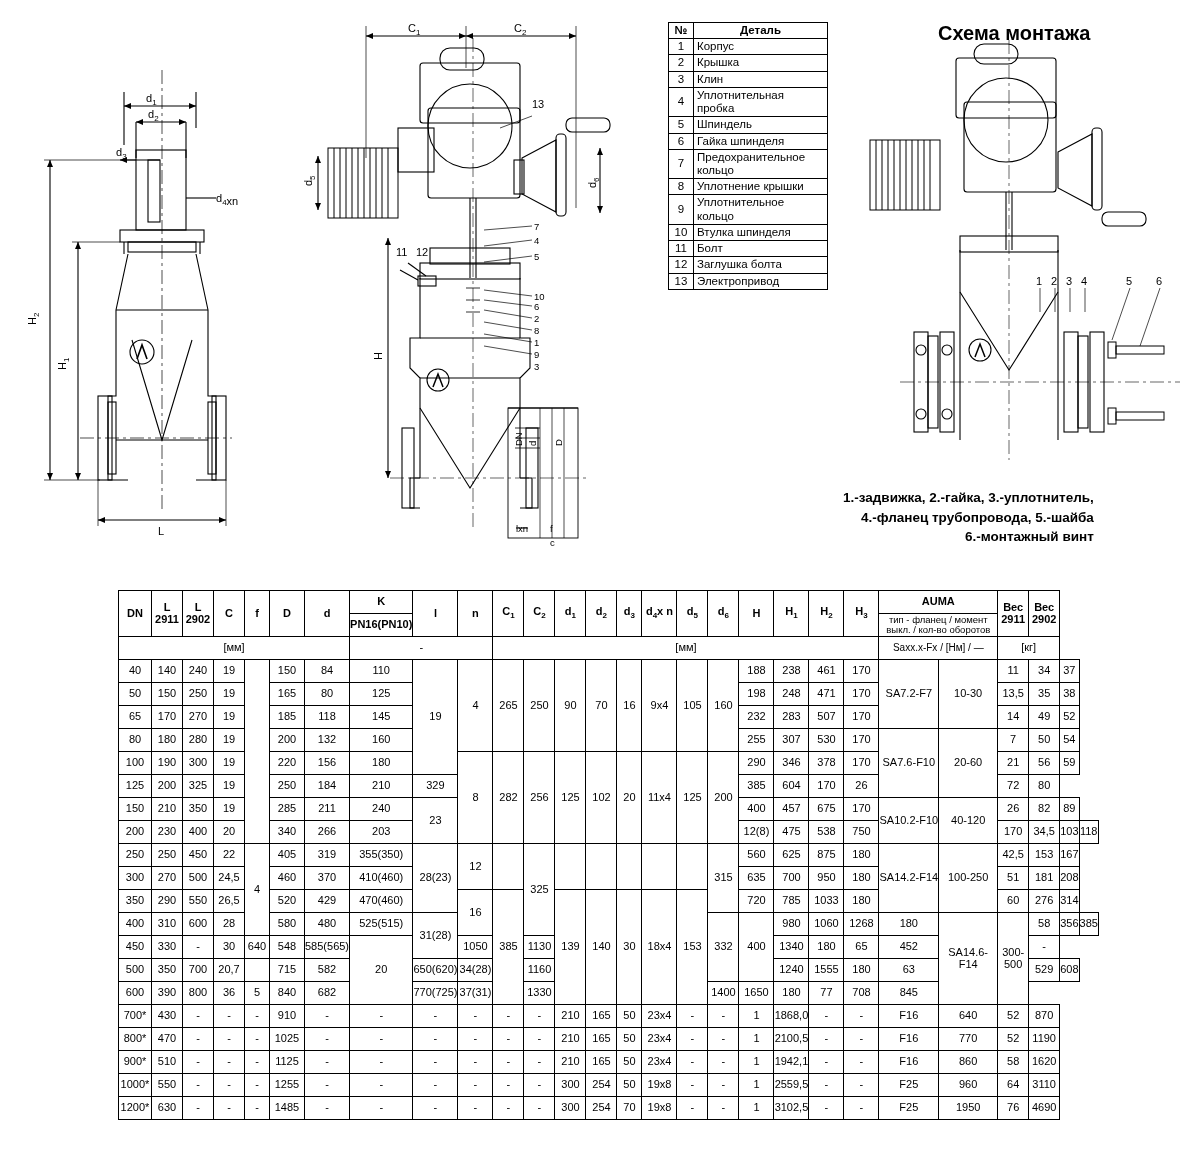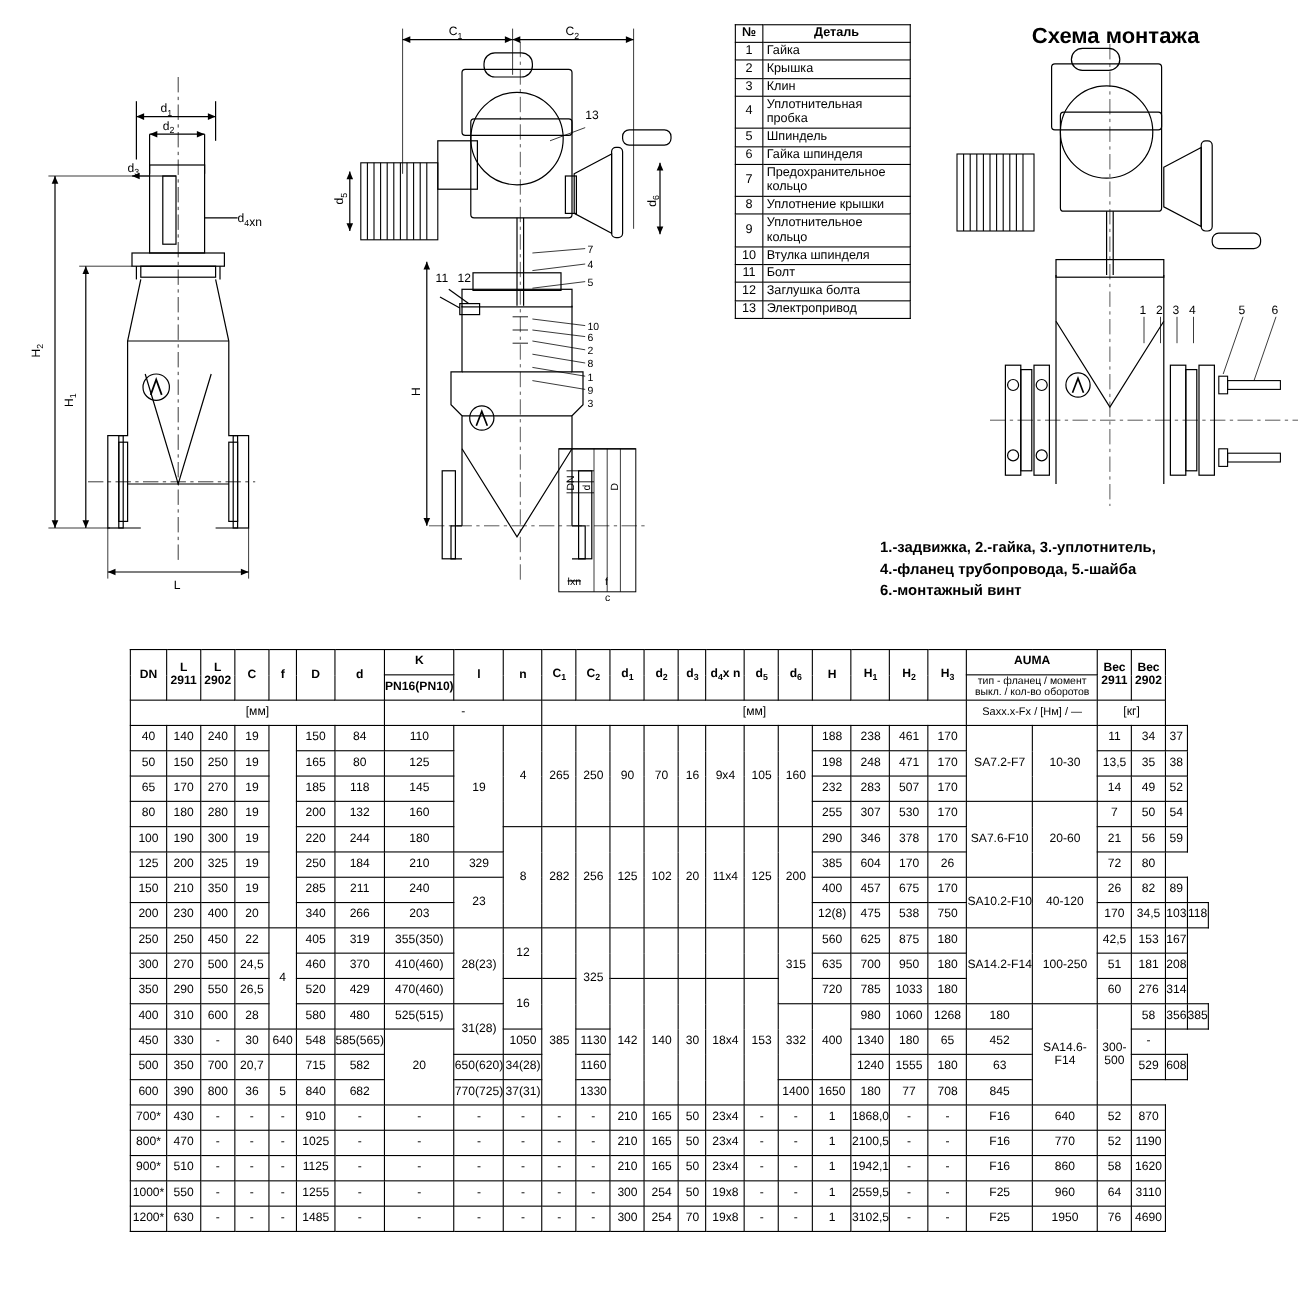--- a/index.html
+++ b/index.html
@@ -12,21 +12,21 @@
 
   
   .parts-table{position:absolute;left:668px;top:22px;width:160px;border-collapse:collapse;font-size:11.5px;}
   .parts-table th,.parts-table td{border:1px solid #000;padding:1px 3px;line-height:1.15;}
   .parts-table th{font-weight:bold;text-align:center;}
   .parts-table td.num{width:18px;text-align:center;}
   .parts-table td.nm{text-align:left;}
 
   
   .montage-title{position:absolute;left:938px;top:22px;font-size:20px;font-weight:bold;}
-  .legend{position:absolute;left:800px;top:488px;font-size:13.5px;line-height:1.45;font-weight:bold;}
+  .legend{position:absolute;left:843px;top:488px;font-size:13.5px;line-height:1.45;font-weight:bold;text-align:right;}
 
   
   .spec-wrap{position:absolute;left:118px;top:590px;}
   table.spec{border-collapse:collapse;font-size:11px;}
   table.spec td,table.spec th{border:1px solid #000;text-align:center;padding:0;height:22px;line-height:1.05;}
   table.spec th{font-weight:bold;}
   table.spec td.b,table.spec th.b{font-weight:bold;}
   .w-dn{width:32px}.w-s{width:30px}.w-xs{width:24px}.w-m{width:34px}.w-k{width:56px}.w-auma{width:96px}.w-mom{width:58px}
   .sub{font-size:8px;vertical-align:sub;}
   .note{position:absolute;left:118px;top:1204px;font-size:12px;}
@@ -248,21 +248,21 @@
   <table class="parts-table">
     <thead>
       <tr>
         <th>№</th>
         <th>Деталь</th>
       </tr>
     </thead>
     <tbody>
       <tr>
           <td class="num">1</td>
-          <td class="nm">Гайка</td>
+          <td class="nm">Корпус</td>
         </tr>
       <tr>
           <td class="num">2</td>
           <td class="nm">Крышка</td>
         </tr>
       <tr>
           <td class="num">3</td>
           <td class="nm">Клин</td>
         </tr>
       <tr>
@@ -517,21 +517,21 @@
           <td>50</td>
           <td>54</td>
         </tr>
 
         <tr>
           <td>100</td>
           <td>190</td>
           <td>300</td>
           <td>19</td>
           <td>220</td>
-          <td>244</td>
+          <td>156</td>
           <td>180</td>
           <td rowspan="4">8</td>
           <td rowspan="4">282</td>
           <td rowspan="4">256</td>
           <td rowspan="4">125</td>
           <td rowspan="4">102</td>
           <td rowspan="4">20</td>
           <td rowspan="4">11x4</td>
           <td rowspan="4">125</td>
           <td rowspan="4">200</td>
@@ -649,21 +649,21 @@
         <tr>
           <td>350</td>
           <td>290</td>
           <td>550</td>
           <td>26,5</td>
           <td>520</td>
           <td>429</td>
           <td>470(460)</td>
           <td rowspan="2">16</td>
           <td rowspan="5">385</td>
-          <td rowspan="5">142</td>
+          <td rowspan="5">139</td>
           <td rowspan="5">140</td>
           <td rowspan="5">30</td>
           <td rowspan="5">18x4</td>
           <td rowspan="5">153</td>
           <td>720</td>
           <td>785</td>
           <td>1033</td>
           <td>180</td>
           <td>60</td>
           <td>276</td>

